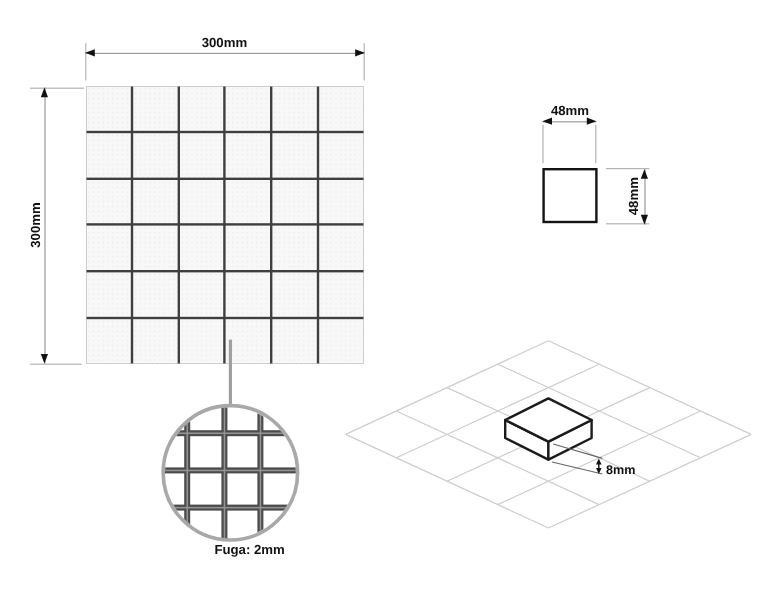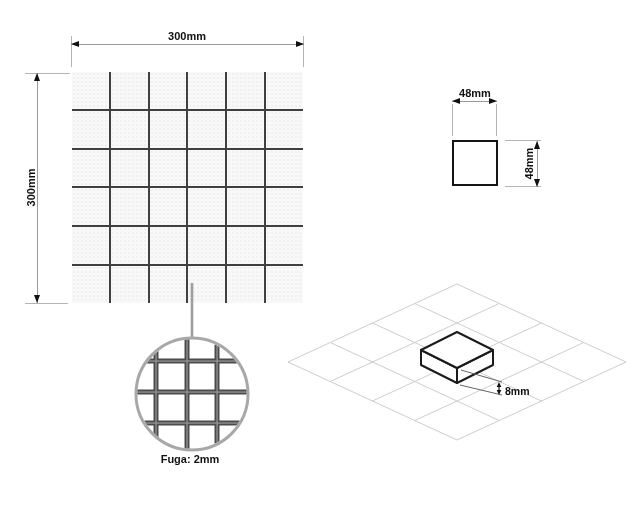--- a/index.html
+++ b/index.html
@@ -123,21 +123,21 @@
       <rect x="0" y="114.5" width="125" height="5" fill="#4c4c4c"></rect>
       <rect x="0" y="145.5" width="125" height="5" fill="#4c4c4c"></rect>
       <rect x="25.4" y="60" width="1.3" height="120" fill="#949494"></rect>
       <rect x="56.4" y="60" width="1.3" height="120" fill="#949494"></rect>
       <rect x="86.4" y="60" width="1.3" height="120" fill="#949494"></rect>
       <rect x="0" y="85.4" width="125" height="1.3" fill="#949494"></rect>
       <rect x="0" y="116.4" width="125" height="1.3" fill="#949494"></rect>
       <rect x="0" y="147.4" width="125" height="1.3" fill="#949494"></rect>
     </g>
   </svg>
-  <div class="dim-label" style="left:140px;top:453px;width:100px">Fuga: 2mm</div>
+  <div class="dim-label" style="left:158px;top:453px;width:100px">Fuga: 2mm</div>
 
   <svg style="left:280px;top:275px" width="360" height="180" viewBox="0 0 360 180">
     <g>
         <line x1="177" y1="9" x2="8" y2="87" stroke="#cdcdcd" stroke-width="1"></line>
         <line x1="219.25" y1="28.5" x2="50.25" y2="106.5" stroke="#cdcdcd" stroke-width="1"></line>
         <line x1="261.5" y1="48" x2="92.5" y2="126" stroke="#cdcdcd" stroke-width="1"></line>
         <line x1="303.75" y1="67.5" x2="134.75" y2="145.5" stroke="#cdcdcd" stroke-width="1"></line>
         <line x1="346" y1="87" x2="177" y2="165" stroke="#cdcdcd" stroke-width="1"></line>
         <line x1="177" y1="9" x2="346" y2="87" stroke="#cdcdcd" stroke-width="1"></line>
         <line x1="134.75" y1="28.5" x2="303.75" y2="106.5" stroke="#cdcdcd" stroke-width="1"></line>

